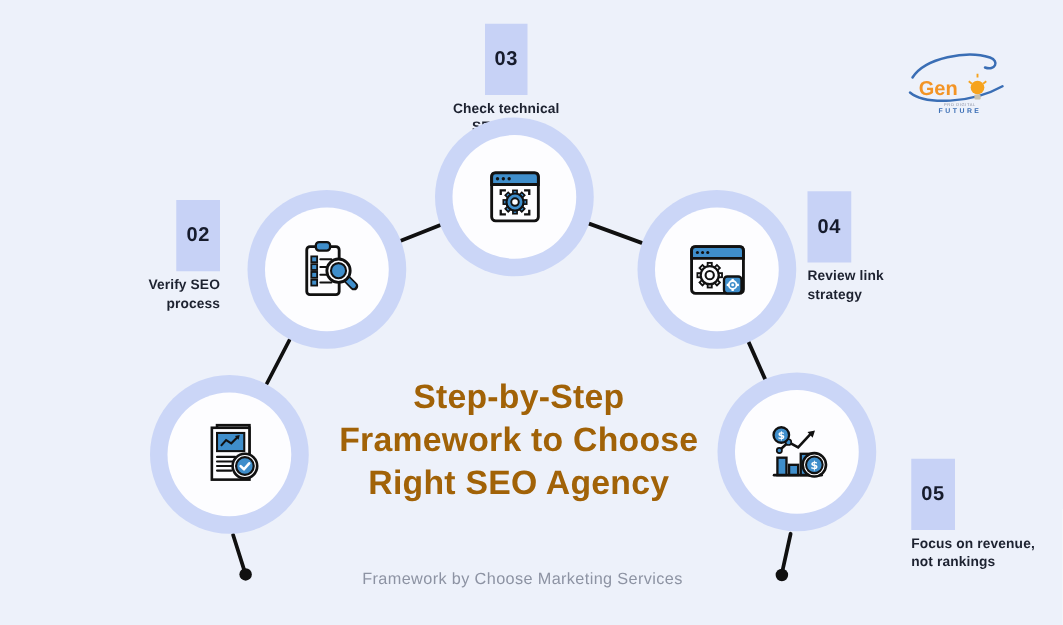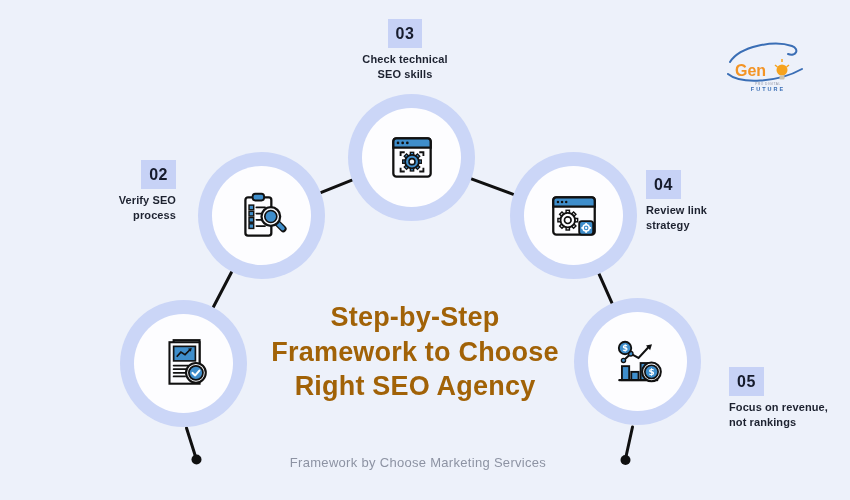--- a/index.html
+++ b/index.html
@@ -12,21 +12,21 @@
     position:absolute;width:127px;height:127px;border-radius:50%;
     background:#cbd6f7;display:flex;align-items:center;justify-content:center;
   }
   .node-inner{
     width:99px;height:99px;border-radius:50%;background:#fdfdff;
     display:flex;align-items:center;justify-content:center;
   }
   .step-label{position:absolute;line-height:1.32;}
   .step-label .badge{
     display:inline-block;background:#c7d2f6;color:#161b2c;
-    font-size:16px;font-weight:700;padding:4px 8px;letter-spacing:0.5px;
+    font-size:16px;font-weight:700;padding:18px 8px;letter-spacing:0.5px;
   }
   .step-label .txt{
     margin-top:4px;font-size:11px;font-weight:700;color:#1d2230;
     white-space:pre-line;letter-spacing:0.1px;
   }
   .align-right{text-align:right;}
   .align-center{text-align:center;}
   .align-left{text-align:left;}
   .title{
     position:absolute;left:255px;top:300px;width:320px;text-align:center;
@@ -63,21 +63,21 @@
     <div class="txt">Verify SEO
 process</div>
   </div>
 
   <div class="step-label align-center" style="top:19px;left:320px;width:170px;">
     <span class="badge">03</span>
     <div class="txt">Check technical
 SEO skills</div>
   </div>
 
-  <div class="step-label align-left" style="top:170px;left:646px;">
+  <div class="step-label align-left" style="top:153px;left:646px;">
     <span class="badge">04</span>
     <div class="txt">Review link
 strategy</div>
   </div>
 
   <div class="step-label align-left" style="top:322px;left:729px;margin-top:45px;">
     <span class="badge">05</span>
     <div class="txt">Focus on revenue,
 not rankings</div>
   </div>

